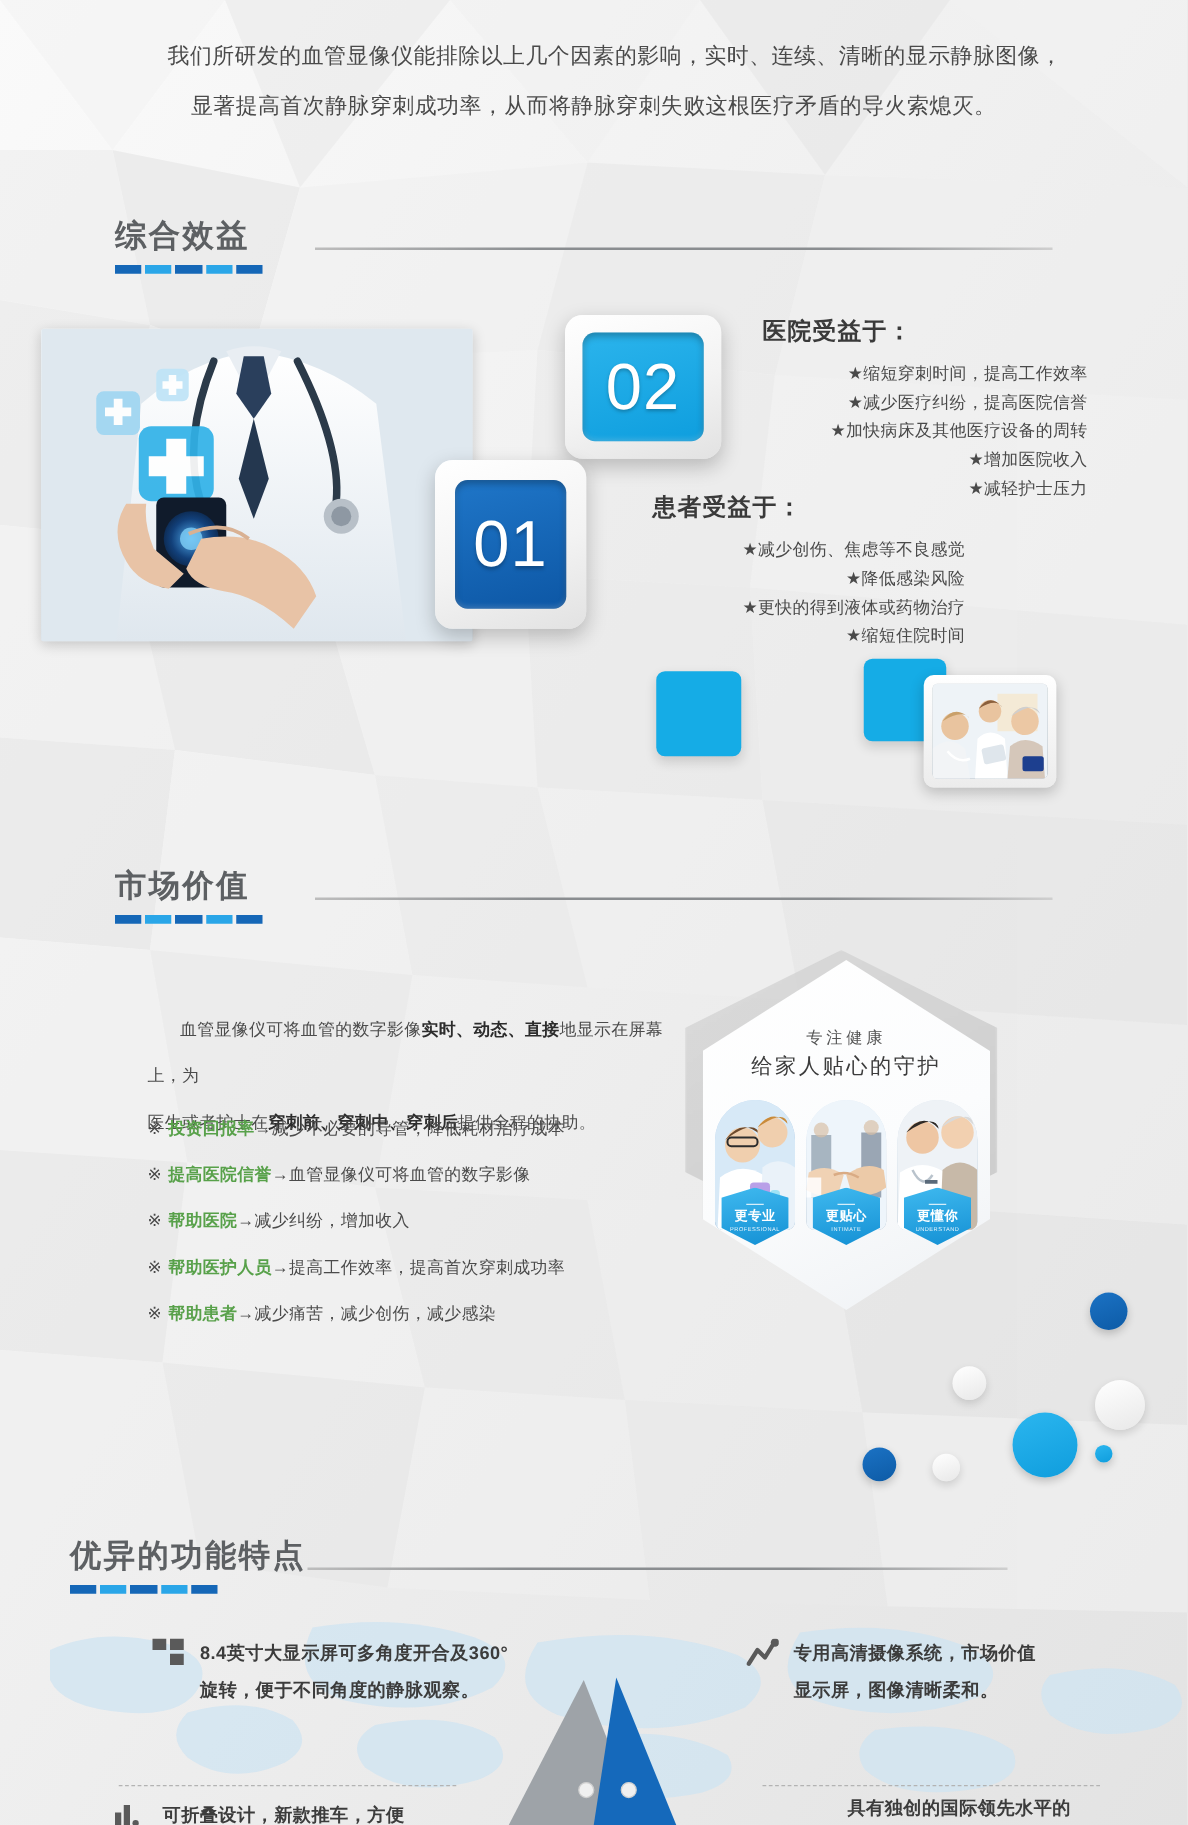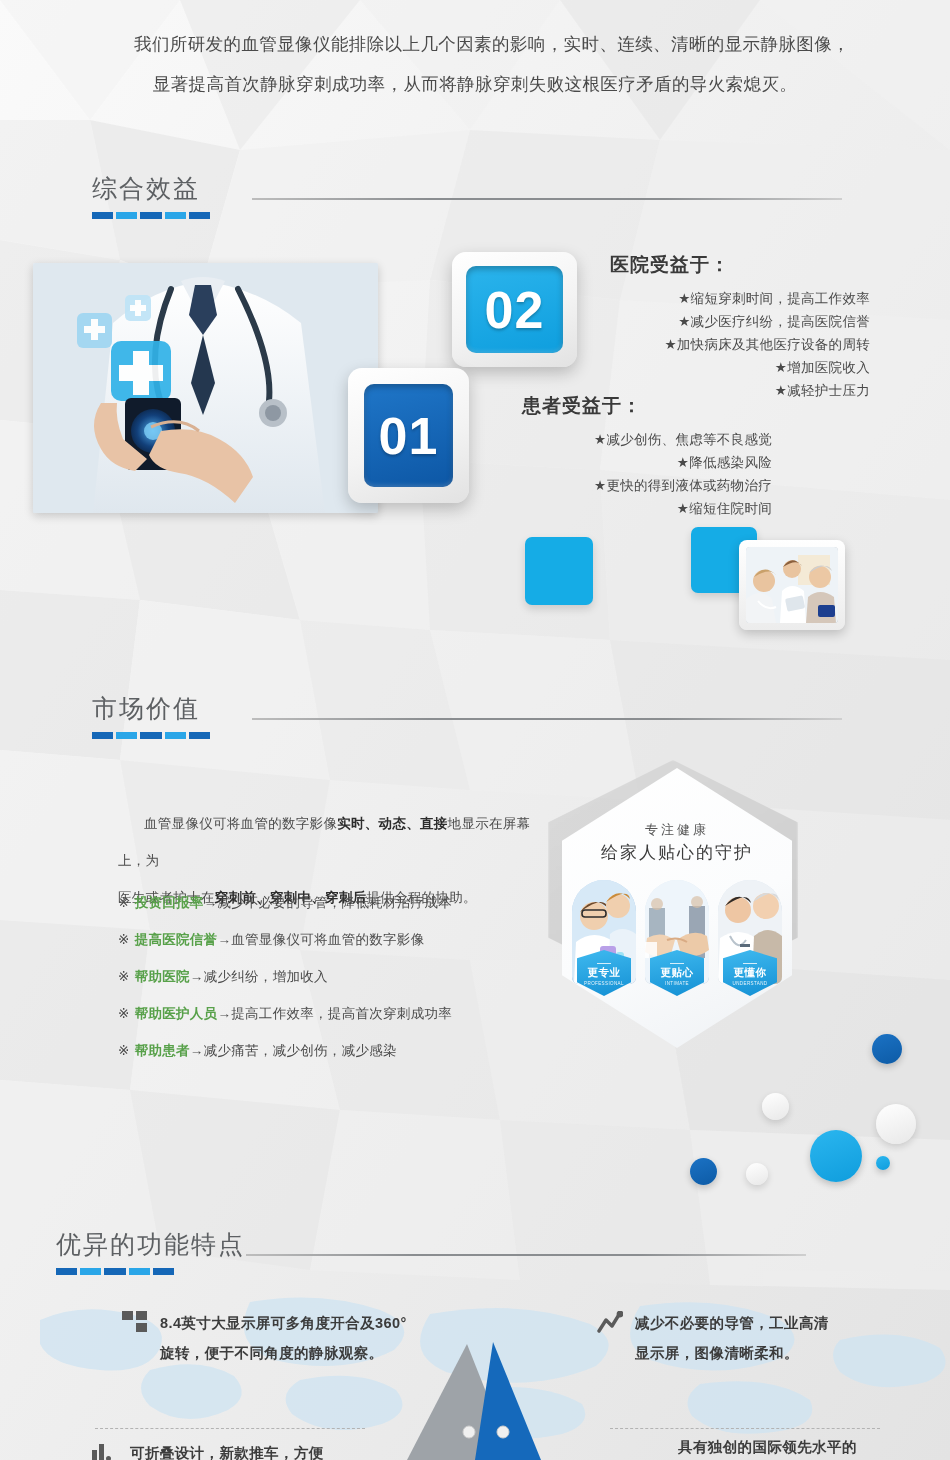--- a/index.html
+++ b/index.html
@@ -49,21 +49,21 @@
   
   .section-head {
     position: absolute;
     z-index: 6;
     width: 720px;
   }
   .section-head .title {
     font-size: 25px;
     color: #5d6063;
     letter-spacing: 2px;
-    font-weight: 400;
+    font-weight: 700;
     display: inline-block;
     position: relative;
     padding-bottom: 7px;
   }
   .section-head .bar {
     position: absolute;
     left: 0;
     height: 7px;
     width: 118px;
     display: flex;
@@ -117,21 +117,21 @@
   }
   .numbox .inner {
     border-radius: 10px;
     width: 100%;
     height: 100%;
     display: flex;
     align-items: center;
     justify-content: center;
     color: #fff;
     font-size: 52px;
-    font-weight: bold;
+    font-weight: normal;
     letter-spacing: 1px;
     box-shadow: inset 0 3px 6px rgba(0,0,0,0.28),
                 inset 0 -2px 4px rgba(255,255,255,0.18);
     text-shadow: 0 2px 3px rgba(0,0,0,0.25);
   }
   #numbox-02 { left: 452px; top: 252px; width: 125px; height: 115px; padding: 14px; }
   #numbox-02 .inner { background: linear-gradient(165deg,#2bb4ec,#0e9ede); }
   #numbox-01 { left: 348px; top: 368px; width: 121px; height: 135px; padding: 16px; }
   #numbox-01 .inner { background: linear-gradient(165deg,#1f76c8,#0d57a5); }
 
@@ -720,21 +720,21 @@
   </div>
 
   <div class="feature" id="feat-2">
     <span class="ficon ic-zig">
       <svg width="26" height="24" viewBox="0 0 26 24">
         <path d="M2 20 L9 9 L15 15 L23 2" stroke="#5a5a5a" stroke-width="3.4" fill="none" stroke-linecap="round" stroke-linejoin="round"></path>
         <circle cx="23" cy="3" r="3.4" fill="#5a5a5a"></circle>
       </svg>
     </span>
     <span class="ftxt">
-      <span>减少不必要的导管，工业高清</span><br>
+      <span>专用高清摄像系统，市场价值</span><br>
       <span>显示屏，图像清晰柔和。</span>
     </span>
   </div>
 
   <div class="feature" id="feat-3">
     <span class="ficon">
       <span class="ic-bar">
           <i></i>
           <i></i>
           <i></i>

